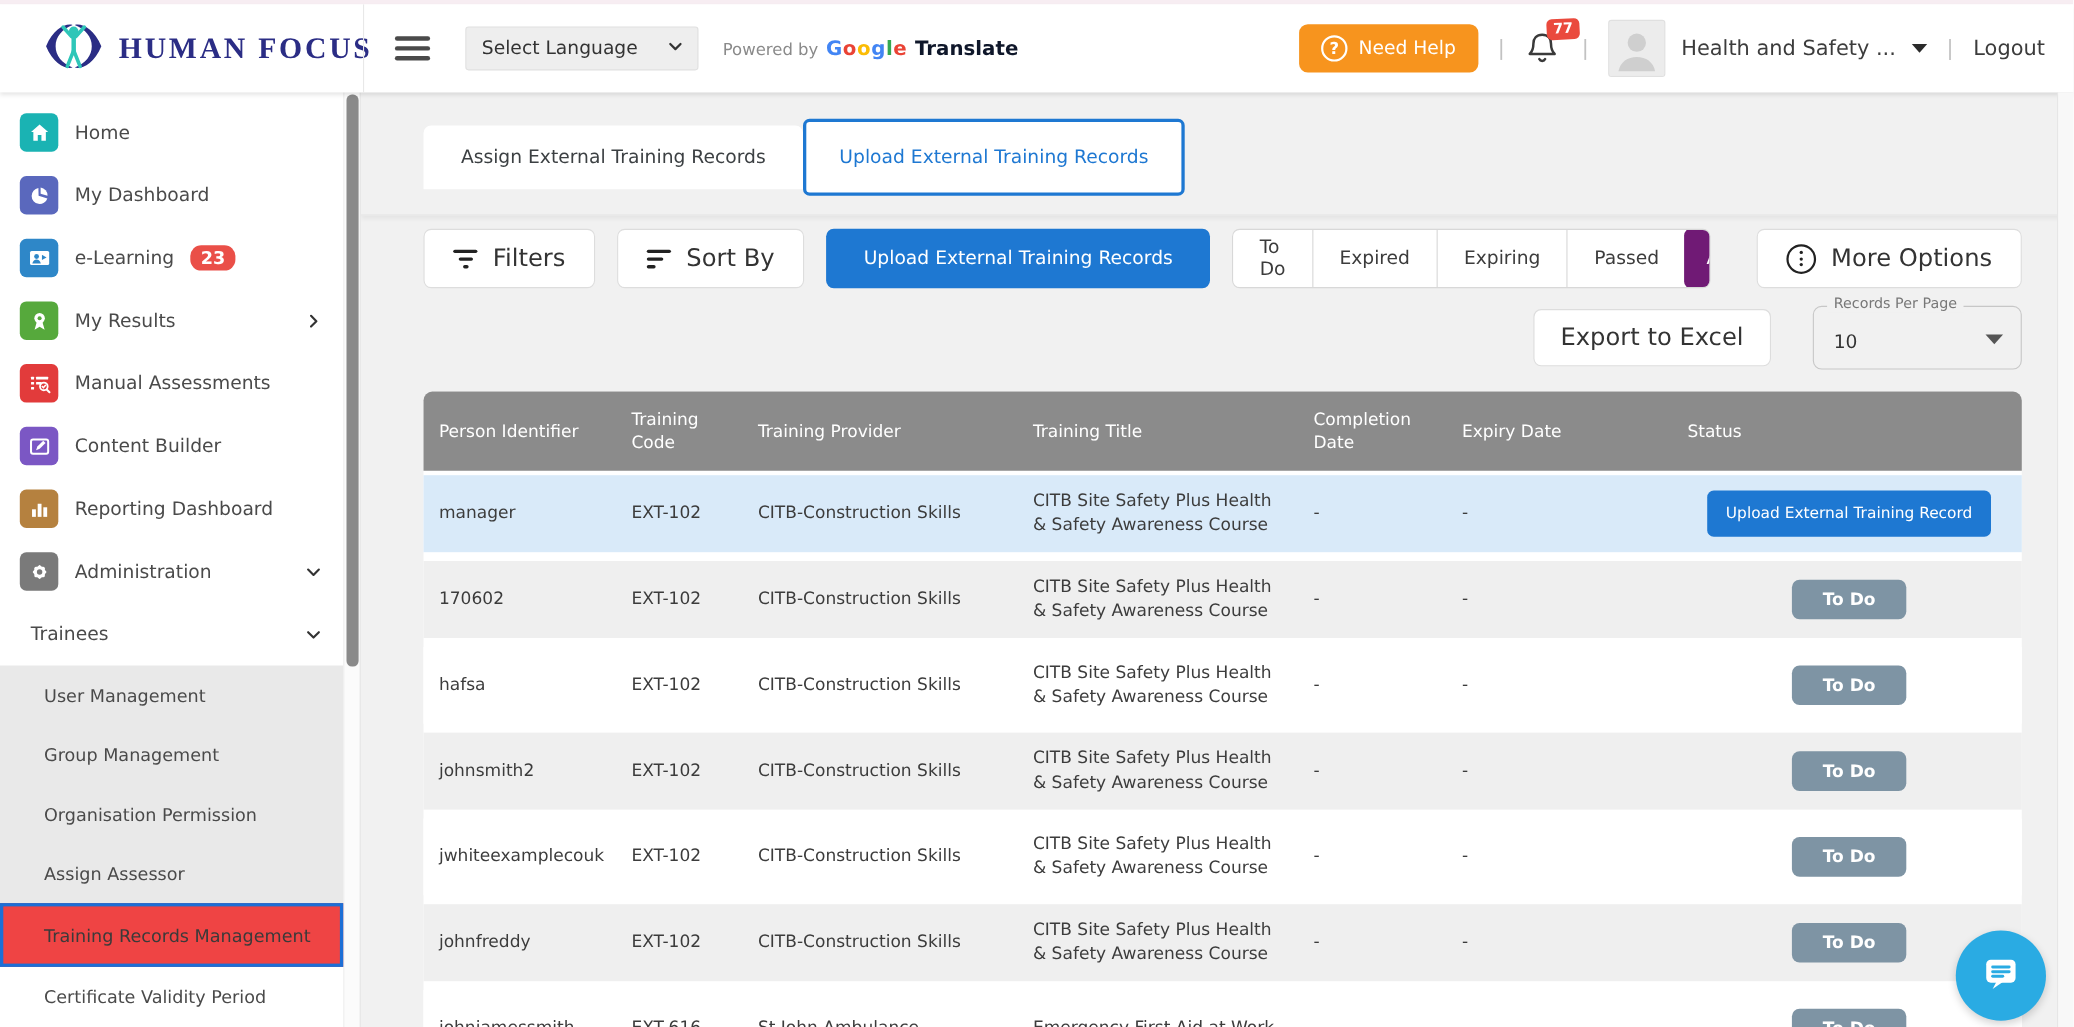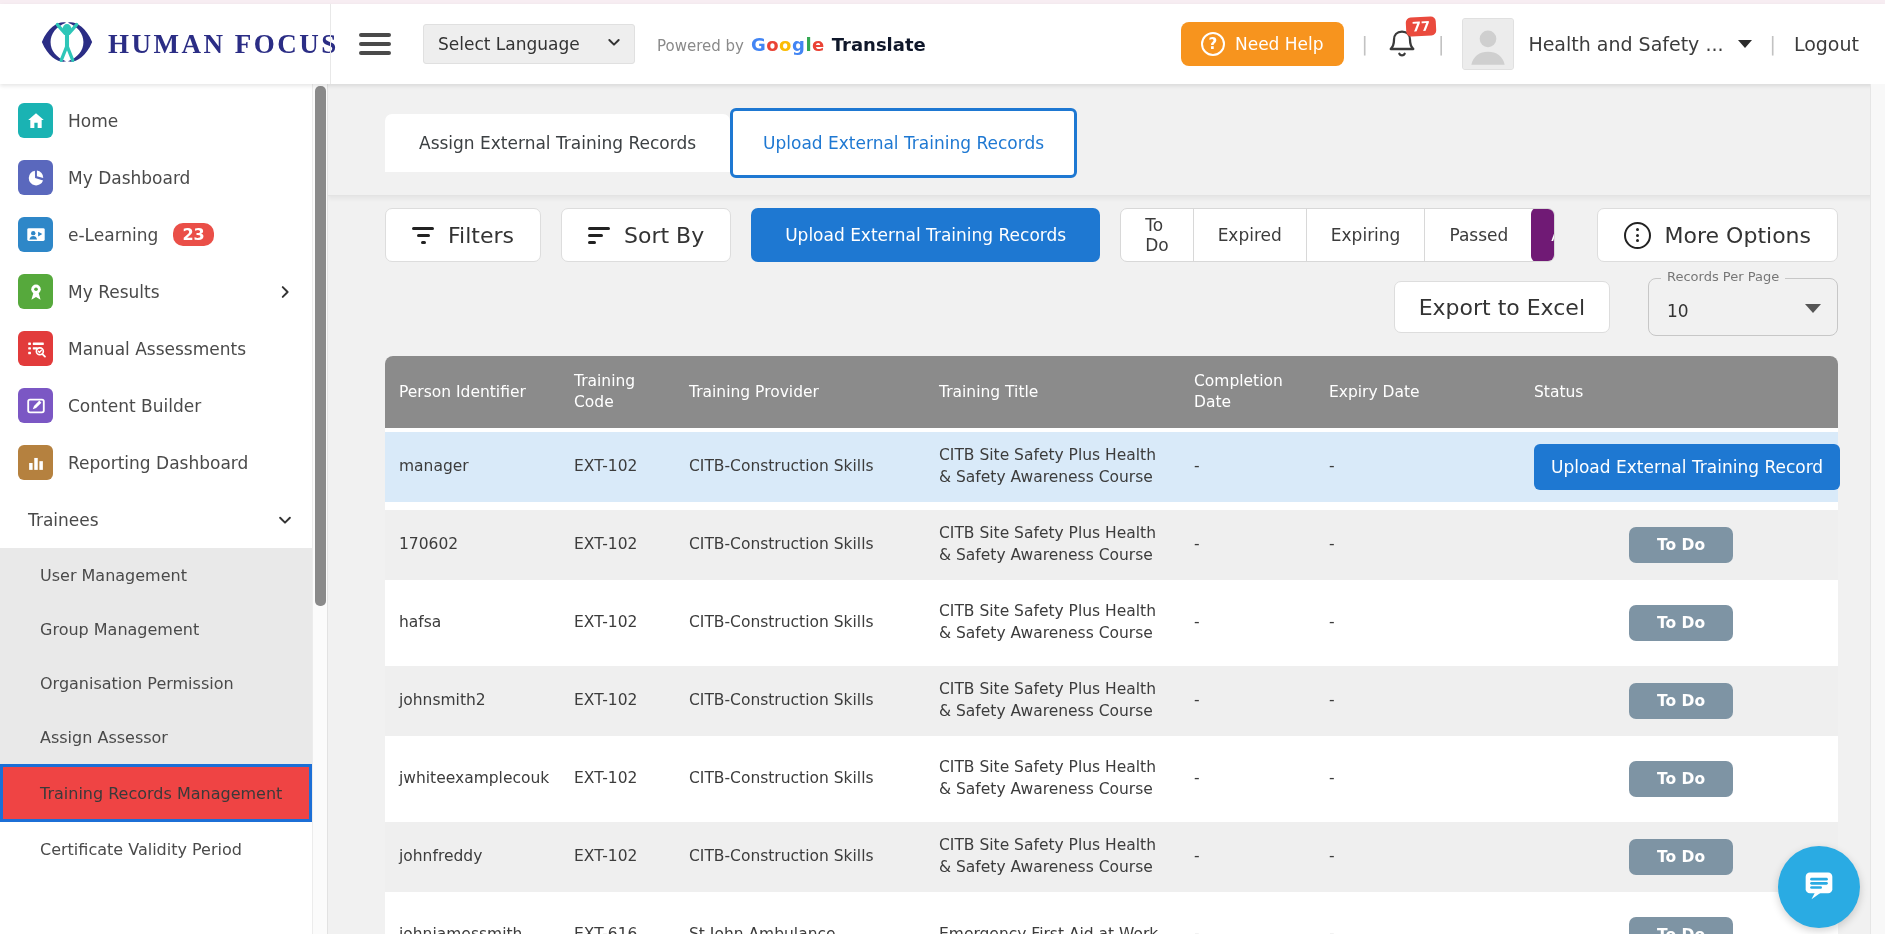--- a/index.html
+++ b/index.html
@@ -124,21 +124,21 @@
   .t-row { display:grid; grid-template-columns:175px 115px 250px 255px 135px 205px 1fr;
     min-height:70px; align-items:center; margin-top:8px; font-size:15.5px; color:#3c3c3c;
     line-height:1.4;}
   .t-row > div { padding:6px 10px 6px 14px;}
   .t-row.hl { background:#d9eaf9; margin-top:4px;}
   .t-row.gray { background:#efefef;}
   .t-row.white { background:#fff;}
   .cell-status { display:flex; justify-content:center;}
   .chip-todo { background:#7e94a4; color:#fff; font-size:15.5px; font-weight:bold;
     padding:9px 28px; border-radius:7px; border:none; cursor:pointer; font-family:inherit;}
-  .btn-row-upload { background:#1e78d2; color:#fff; font-size:17px; border:none;
+  .btn-row-upload { background:#1e78d2; color:#fff; font-size:14px; border:none;
     border-radius:6px; padding:13px 17px; cursor:pointer; font-family:inherit; white-space:nowrap;}
 
   
   .chat-fab { position:absolute; right:25px; bottom:6px; width:82px; height:82px; border-radius:50%;
     background:#2aabe3; display:flex; align-items:center; justify-content:center; cursor:pointer;
     box-shadow:0 3px 8px rgba(0,0,0,.18); z-index:9;}
   .chat-fab svg { width:40px; height:40px;}
 </style>
 </head>
 <body>
@@ -283,20 +283,35 @@
         <div class="sb-item">
           <span class="sb-icon" style="background: rgb(181, 129, 63);">
             <svg viewBox="0 0 24 24">
               <rect x="4.5" y="12" width="3.8" height="7.5" fill="#fff"></rect>
               <rect x="10.1" y="6.5" width="3.8" height="13" fill="#fff"></rect>
               <rect x="15.7" y="10" width="3.8" height="9.5" fill="#fff"></rect>
             </svg>
           </span>
           <span class="sb-label">Reporting Dashboard</span>
         </div>
+        <div class="sb-item">
+          <span class="sb-icon" style="background: rgb(122, 122, 122);">
+            <svg viewBox="0 0 24 24">
+              <rect x="6.8" y="6.8" width="10.4" height="10.4" rx="1.5" fill="#fff"></rect>
+              <rect x="6.8" y="6.8" width="10.4" height="10.4" rx="1.5" fill="#fff" transform="rotate(45 12 12)"></rect>
+              <circle cx="12" cy="12" r="2.7" fill="#7a7a7a"></circle>
+            </svg>
+          </span>
+          <span class="sb-label">Administration</span>
+          <span class="sb-chevron">
+            <svg viewBox="0 0 24 24" fill="none" stroke="#333" stroke-width="2.6" stroke-linecap="round" stroke-linejoin="round">
+              <polyline points="5.5 9 12 15.5 18.5 9"></polyline>
+            </svg>
+          </span>
+        </div>
         <div class="sb-item indent">
           <span class="sb-label">Trainees</span>
           <span class="sb-chevron">
             <svg viewBox="0 0 24 24" fill="none" stroke="#333" stroke-width="2.6" stroke-linecap="round" stroke-linejoin="round">
               <polyline points="5.5 9 12 15.5 18.5 9"></polyline>
             </svg>
           </span>
         </div>
       </div>
     <div class="sb-submenu" id="sidebar-submenu">

